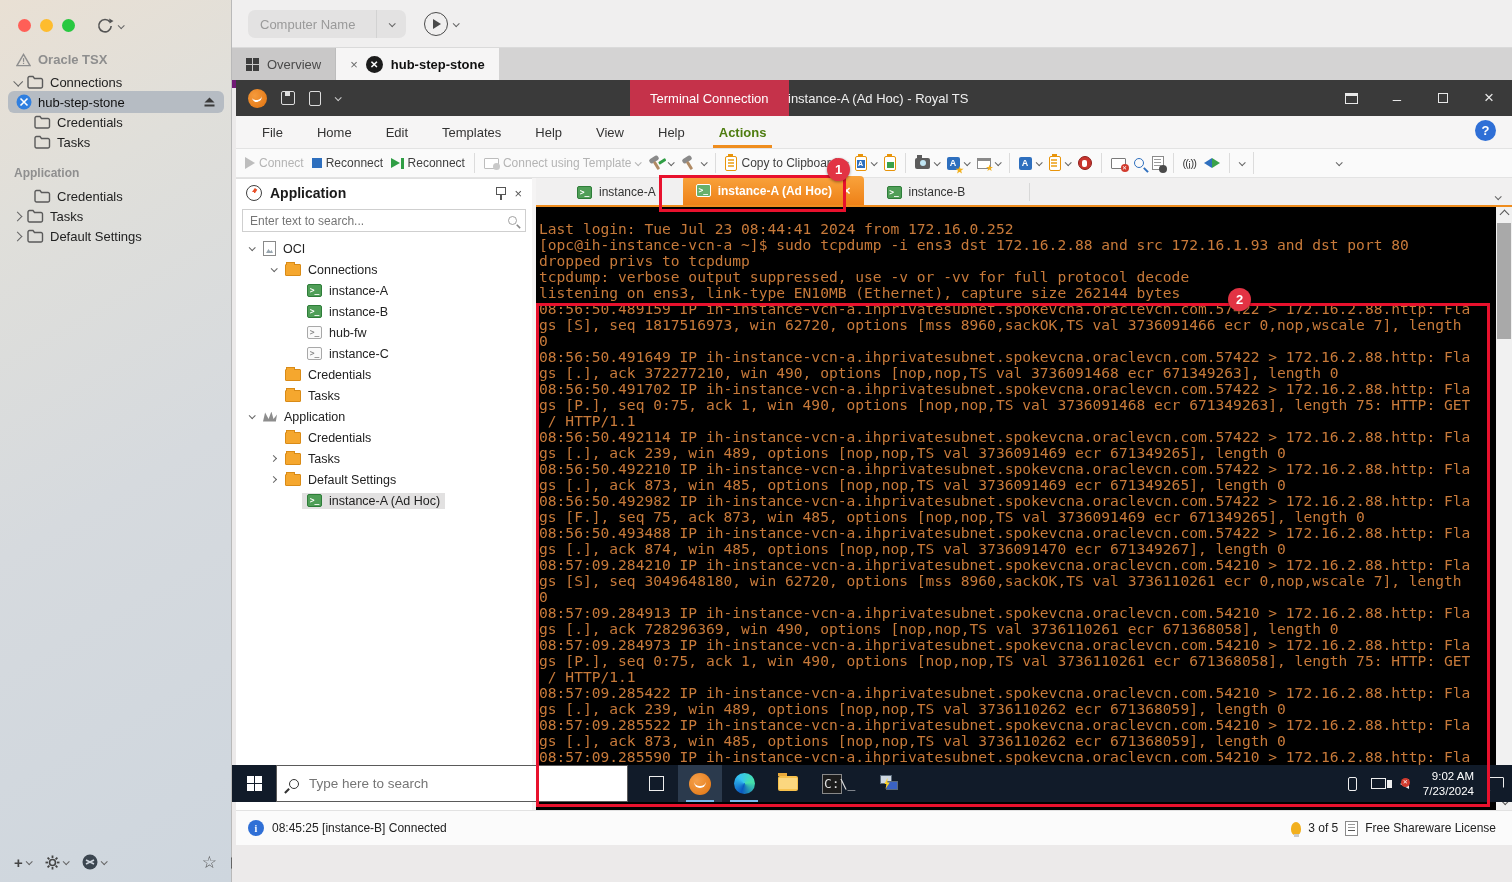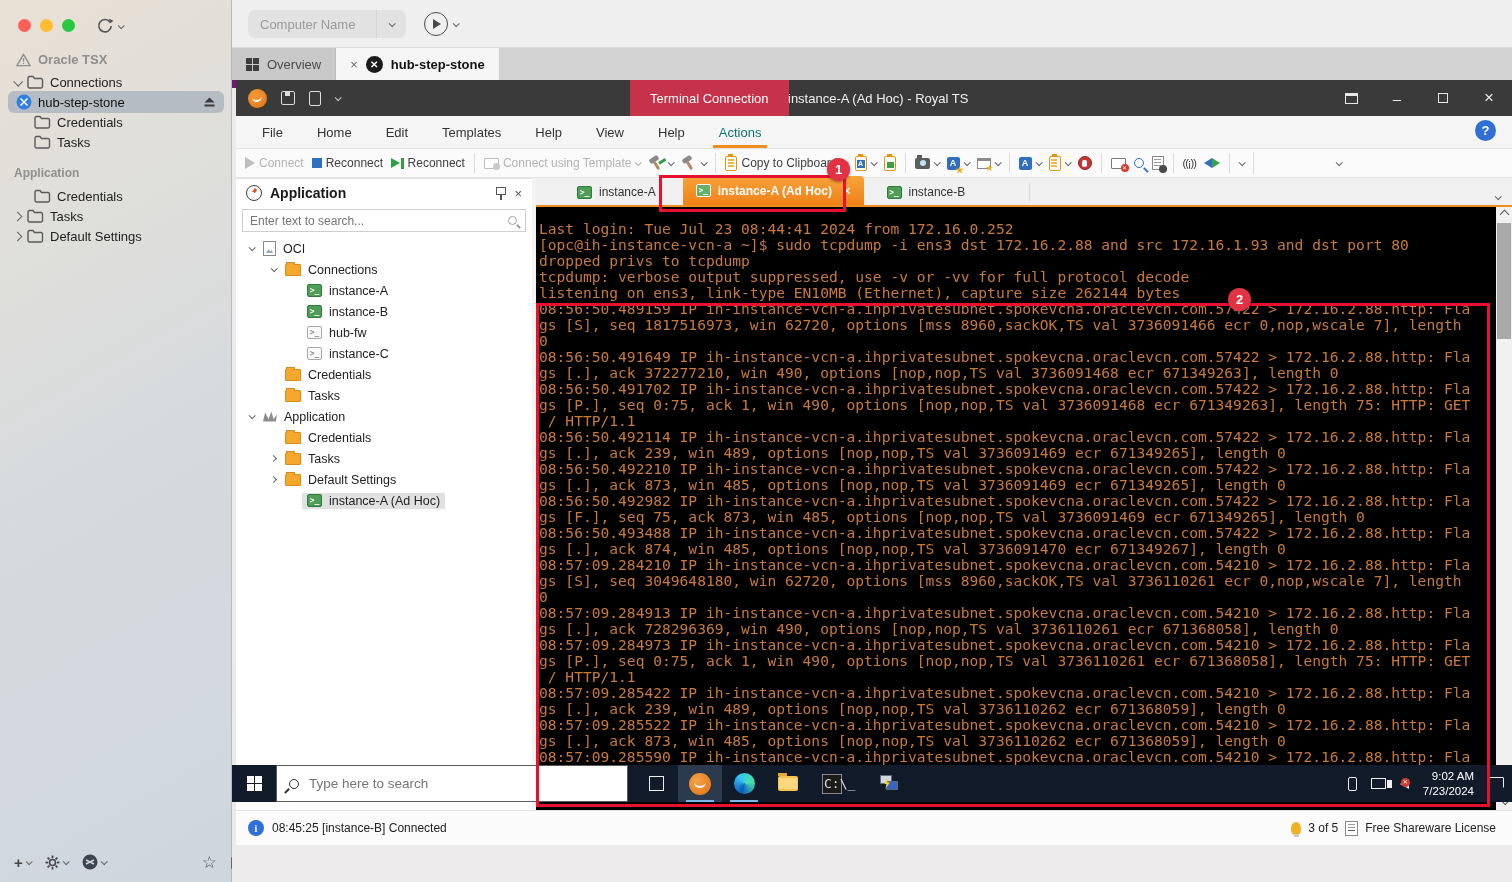--- a/index.html
+++ b/index.html
@@ -69,21 +69,21 @@
   #royal-win-title { position:absolute; left:552px; top:0; height:36px; display:flex; align-items:center; color:#f0f0f0; font-size:13px; }
   .win-ctrl { position:absolute; top:0; height:36px; width:46px; display:flex; align-items:center; justify-content:center; color:#e8e8e8; font-size:15px; }
   #wc-pin{ right:138px; } #wc-min{ right:92px; } #wc-rest{ right:46px; } #wc-close{ right:0; }
   .pane-ic{ width:13px; height:11px; border:1.4px solid #e8e8e8; border-top-width:3px; }
   .rest-ic{ width:10px; height:10px; border:1.4px solid #e8e8e8; position:relative; background:#3a3a3a; }
   .rest-ic::before{ content:""; position:absolute; left:2px; top:-4px; width:10px; height:10px; border:1.4px solid #e8e8e8; z-index:-1; }
 
   
   #royal-menu { position:absolute; left:0; top:36px; width:1276px; height:32px; background:#f6f5f5; display:flex; align-items:center; gap:34px; padding-left:26px; font-size:13px; color:#333; }
   .menu-item { height:32px; display:flex; align-items:center; position:relative; }
-  .menu-item.active { color:#0f766e; font-weight:400; }
+  .menu-item.active { color:#4d7c0f; font-weight:700; }
   .menu-item.active::after { content:""; position:absolute; left:-6px; right:-6px; bottom:0; height:3px; background:#ef8d1e; }
   #help-circle { position:absolute; right:16px; top:40px; width:21px; height:21px; border-radius:50%; background:#2f6fd6; color:#fff; font-size:13px; font-weight:700; display:flex; align-items:center; justify-content:center; }
 
   
   #royal-toolbar { position:absolute; left:0; top:68px; width:1276px; height:30px; background:#fafafa; border-top:1px solid #e3e3e3; border-bottom:1px solid #e3e3e3; display:flex; align-items:center; font-size:12px; color:#3f3f3f; }
   .tb-group { display:flex; align-items:center; gap:8px; padding:0 9px; height:100%; }
   .tb-sep { width:1px; height:20px; background:#dcdcdc; }
   .tb-lbl { white-space:nowrap; }
   .tb-lbl.dis { color:#b4b4b4; }
   .tbtn { display:inline-flex; align-items:center; gap:4px; }

